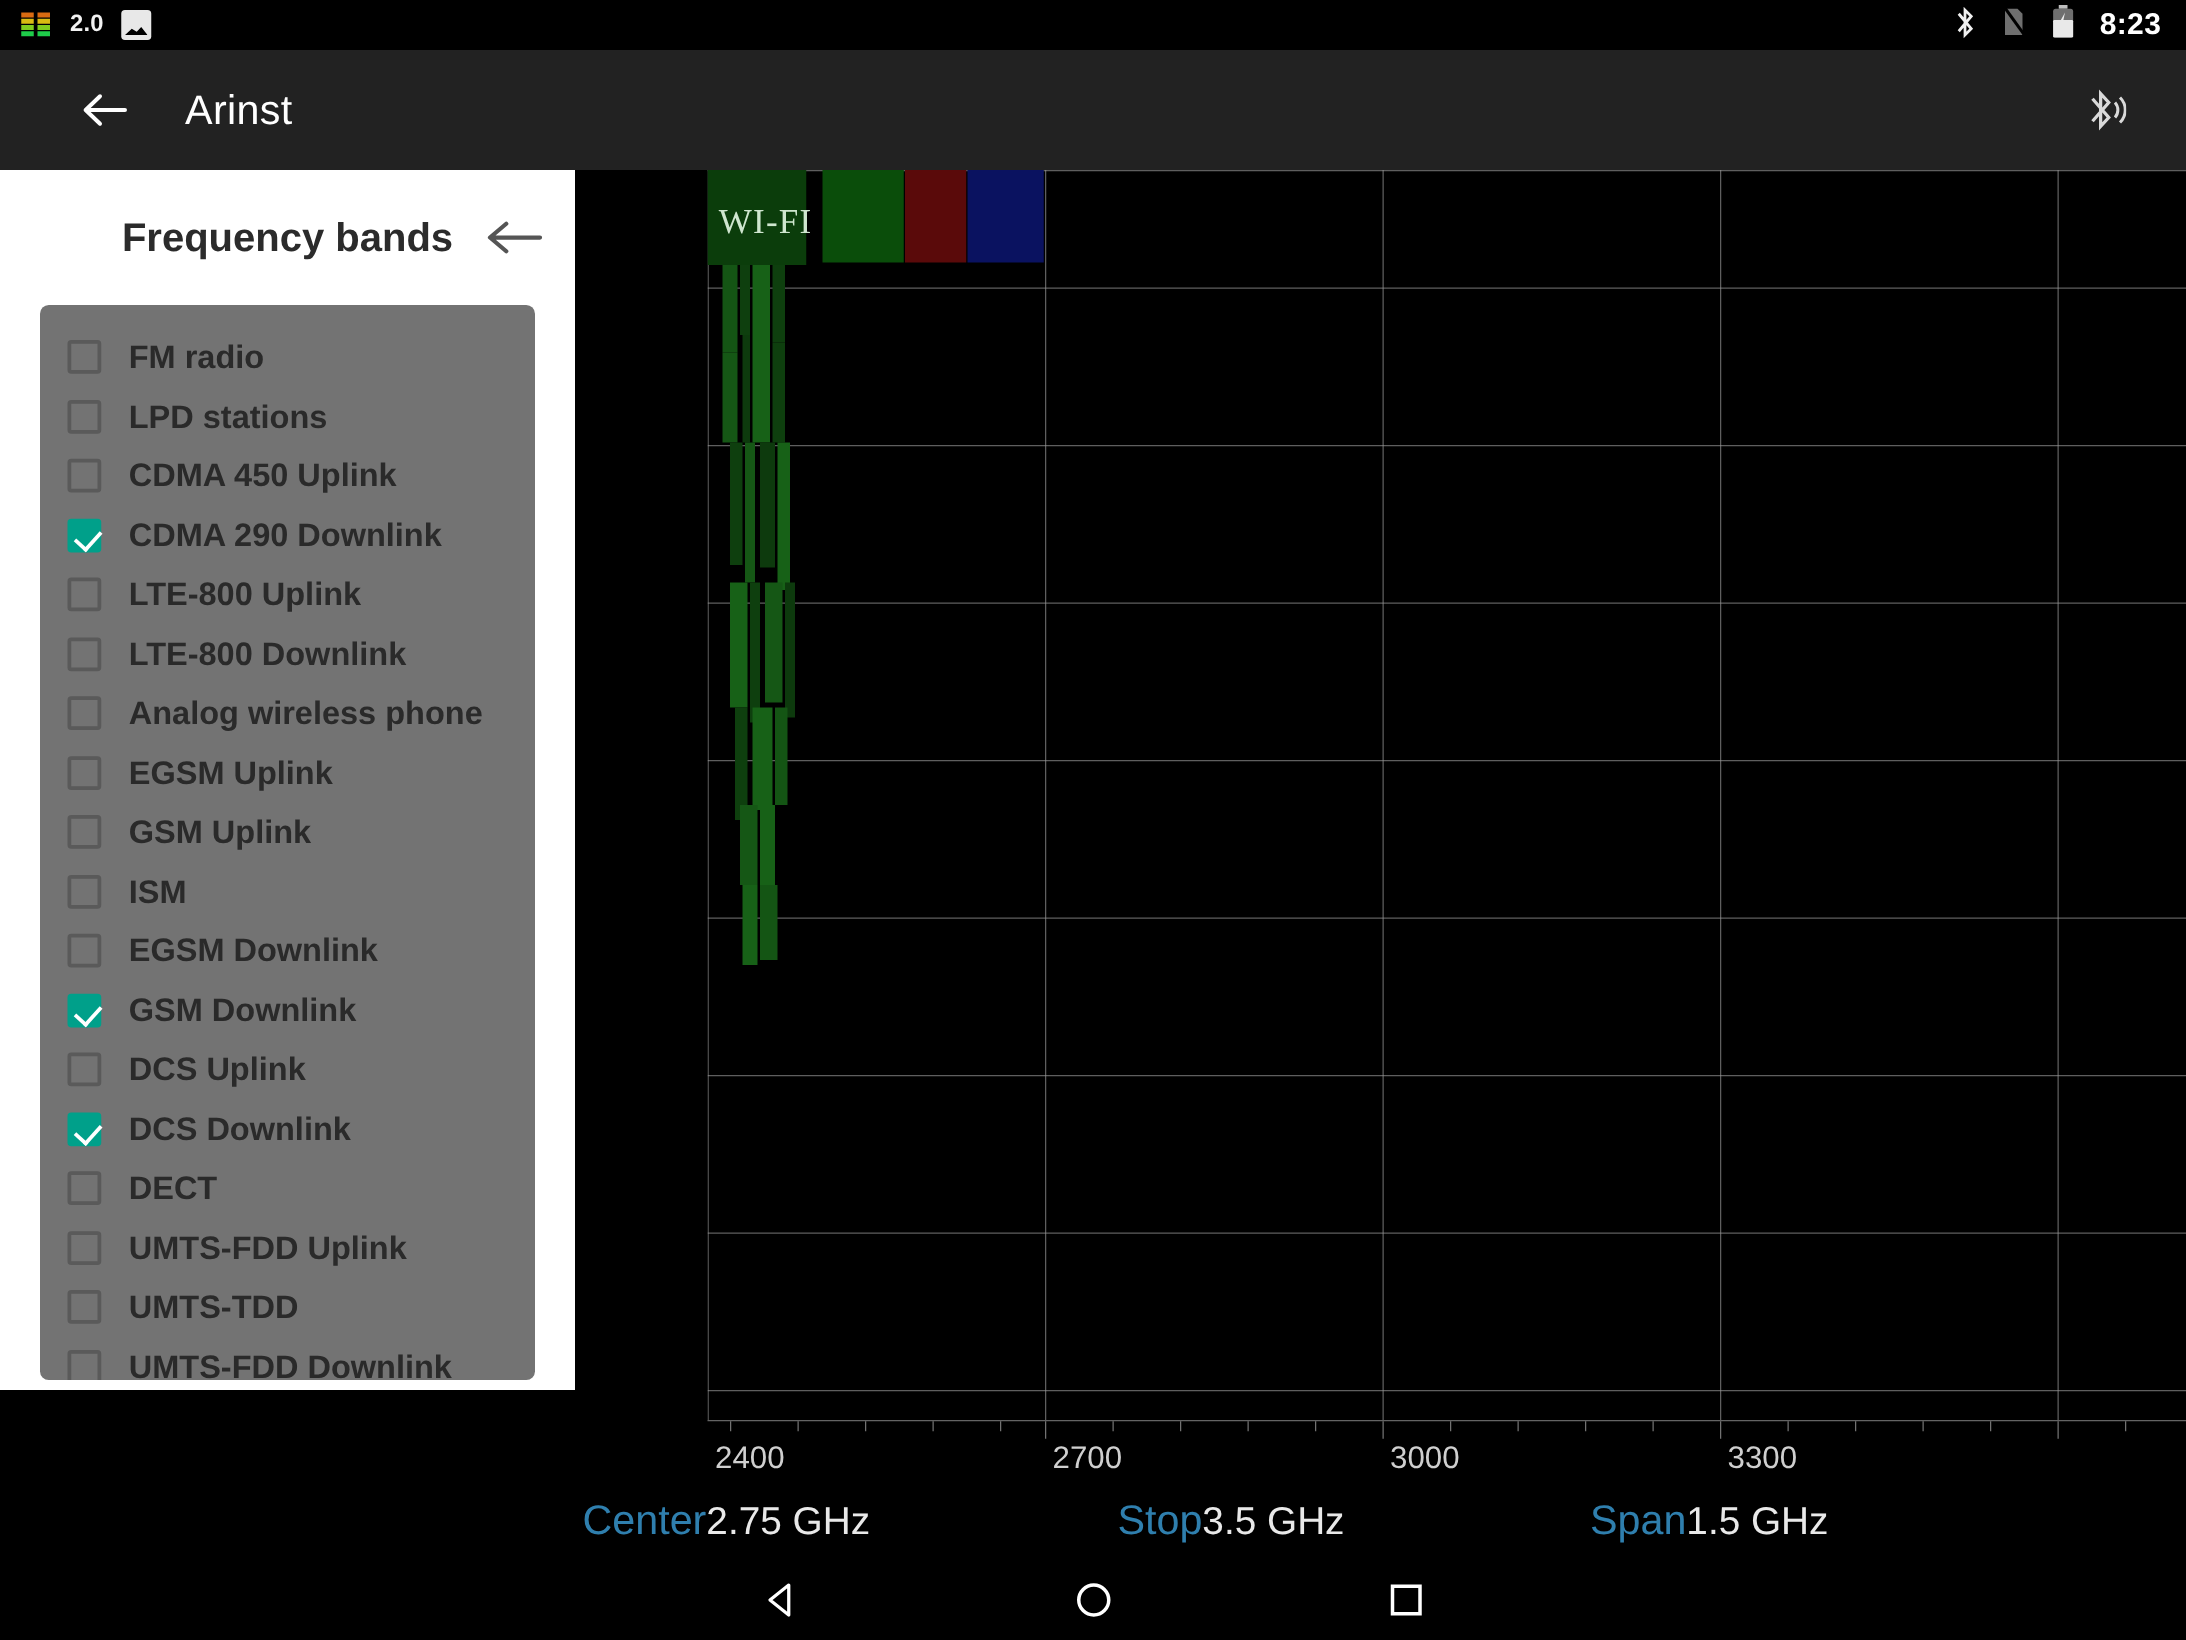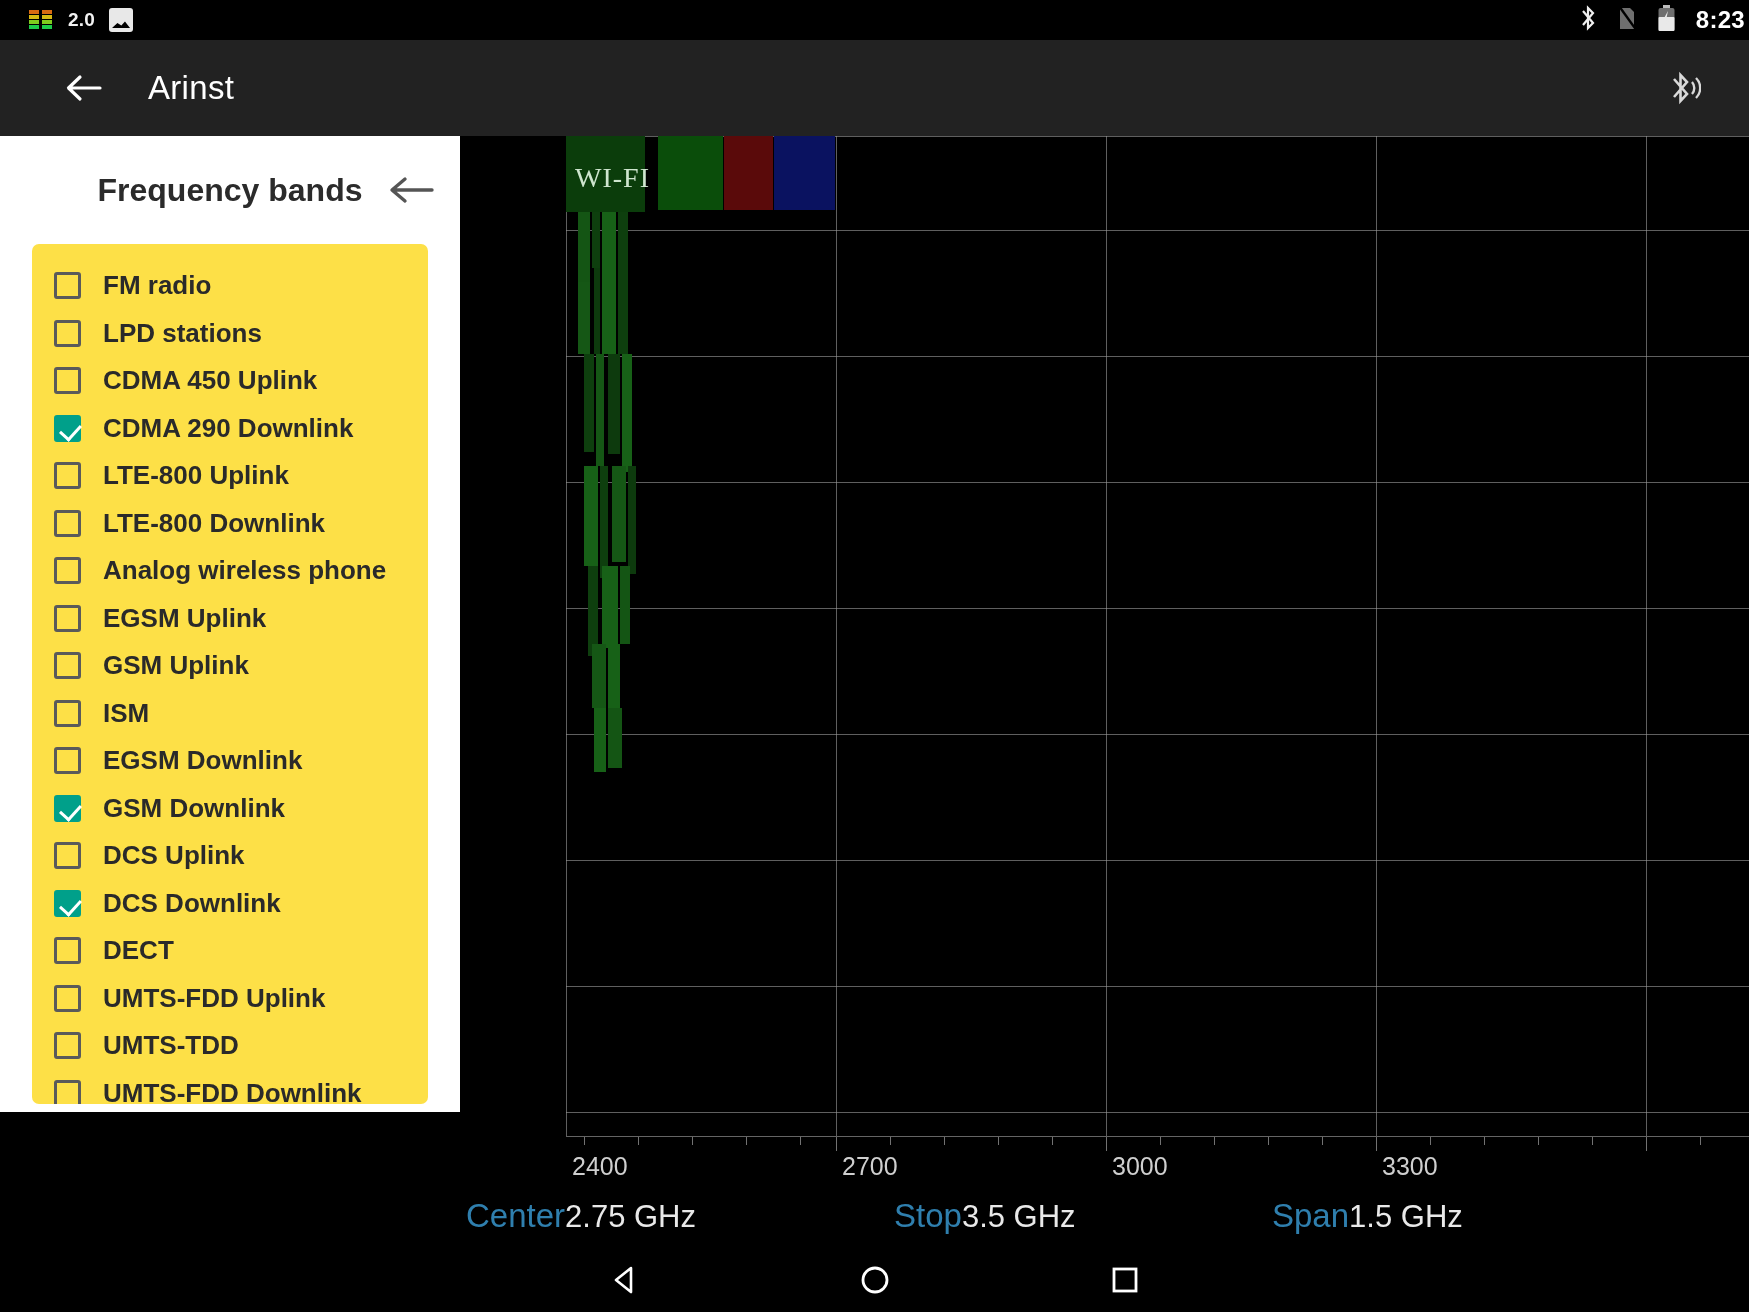--- a/index.html
+++ b/index.html
@@ -9,22 +9,22 @@
     font-family:"Liberation Sans", sans-serif;
     overflow:hidden;
   }
   #root { position:relative; width:1749px; height:1312px; background:#000; }
 
   
   .statusbar{
     position:absolute; left:0; top:0; width:1749px; height:40px;
     background:#000; display:flex; align-items:center;
   }
-  .sb-left{ display:flex; align-items:center; gap:14px; padding-left:28px; }
-  .sb-right{ margin-left:auto; display:flex; align-items:center; gap:20px; padding-right:4px; }
+  .sb-left{ display:flex; align-items:center; gap:14px; padding-left:16px; }
+  .sb-right{ margin-left:auto; display:flex; align-items:center; gap:20px; padding-right:20px; }
   .eq-icon{ width:26px; height:24px; display:block; }
   .sb-ver{ color:#f2f2f2; font-size:19px; font-weight:bold; letter-spacing:.2px;}
   .pic-icon{ width:24px; height:24px; background:#e8e8e8; border-radius:3px; position:relative; }
   .pic-icon::after{
     content:""; position:absolute; left:3px; right:3px; bottom:4px; height:9px;
     background:#000; clip-path:polygon(0 100%,30% 45%,52% 72%,72% 28%,100% 100%);
   }
   .bt-icon{ width:18px; height:26px; }
   .nosim-icon{ width:20px; height:25px; }
   .batt-icon{ width:19px; height:27px; }
@@ -75,21 +75,21 @@
     position:absolute; left:0; top:136px; width:460px; height:976px;
     background:#ffffff; overflow:hidden;font-weight:bold;
   }
   .drawer-head{
     height:108px; display:flex; align-items:center; justify-content:center;
     position:relative;
   }
   .drawer-title{ color:#2b2b2b; font-size:32px; }
   .drawer-back{ position:absolute; right:26px; top:50%; transform:translateY(-50%); width:46px; height:34px; cursor:pointer;}
   .list-card{
-    margin:0 32px; background:#fde047; border-radius:7px;
+    margin:0 32px; background:#737373; border-radius:7px;
     padding:18px 0 10px 0; height:860px; overflow:hidden;
   }
   .row{
     display:flex; align-items:center; height:47.5px; padding-left:22px; cursor:pointer;
   }
   .cb{
     width:27px; height:27px; border:3px solid #5a5a5a; border-radius:3px;
     background:transparent; flex:0 0 auto; position:relative;
   }
   .cb.on{ background:#00a08a; border-color:#00a08a; }

